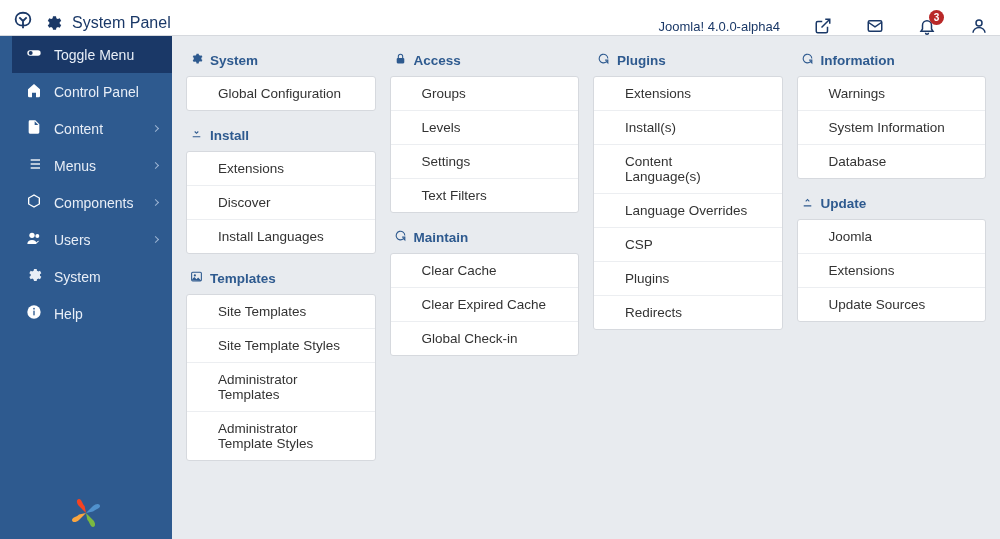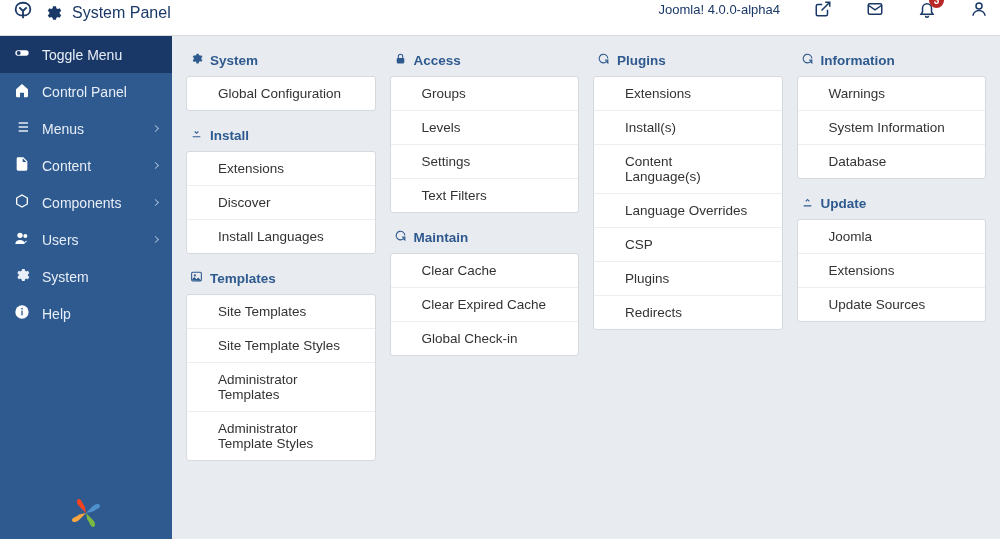--- a/index.html
+++ b/index.html
@@ -1,29 +1,29 @@
 <!DOCTYPE html>
 <html><head>
 <meta charset="utf-8">
 <style>
 * { margin: 0; padding: 0; box-sizing: border-box; }
 body { font-family: -apple-system, BlinkMacSystemFont, "Segoe UI", Arial, sans-serif; font-size: 14px; color: #333; background: #e8ebef; width: 1000px; height: 539px; overflow: hidden; }
-.topbar { height: 36px; background: #fff; border-bottom: 1px solid #d6d9de; display: flex; align-items: flex-start; padding: 0 12px; }
+.topbar { height: 36px; background: #fff; border-bottom: 1px solid #d6d9de; display: flex; align-items: flex-end; padding: 0 12px; }
 .topbar-left { display: flex; align-items: center; gap: 10px; flex: 1; }
 .topbar-title { color: #1a3867; font-size: 16px; font-weight: 500; }
 .topbar-right { display: flex; align-items: center; gap: 34px; }
 .version { color: #1a3867; font-size: 13px; }
 .tb-icon { width: 18px; height: 18px; color: #1a3867; position: relative; cursor: pointer; display: flex; align-items: center; justify-content: center; }
 .tb-icon svg { width: 18px; height: 18px; }
 .tb-icon.user svg { width: 20px; height: 20px; }
 .badge { position: absolute; top: -7px; right: -8px; background: #b92828; color: #fff; font-size: 10px; font-weight: bold; width: 15px; height: 15px; border-radius: 8px; display: flex; align-items: center; justify-content: center; }
 .joomla-logo svg { width: 22px; height: 22px; }
 .layout { display: flex; height: calc(539px - 36px); }
 .sidebar { width: 172px; background: #2e5a8f; color: #fff; display: flex; flex-direction: column; }
-.sidebar-items { flex: 1; }
+.sidebar-items { flex: 1; padding-left: 12px; }
 .sidebar-item { display: flex; align-items: center; gap: 12px; padding: 0 14px; height: 37px; cursor: pointer; color: #e8eef7; font-size: 14px; }
 .sidebar-item.active { background: #1a3867; }
 .sidebar-item svg { width: 16px; height: 16px; flex-shrink: 0; }
 .sidebar-item .lbl { flex: 1; }
 .sidebar-item .chev { width: 5px; height: 5px; border-right: 1.5px solid #9cb4d4; border-top: 1.5px solid #9cb4d4; transform: rotate(45deg); }
 .sidebar-footer { height: 50px; display: flex; align-items: center; justify-content: center; }
 .content { flex: 1; background: #e8ebef; padding: 0 14px 14px 14px; display: flex; gap: 14px; overflow-y: auto; }
 .col { flex: 1; display: flex; flex-direction: column; }
 .section-head { display: flex; align-items: center; gap: 7px; color: #2e5a8f; font-size: 13.5px; font-weight: 600; padding: 16px 4px 8px 4px; }
 .section-head svg { width: 13px; height: 13px; }
@@ -87,36 +87,36 @@
             </svg></span>
           <span class="lbl">Toggle Menu</span>
         </div>
         <div class="sidebar-item">
           <span><svg viewBox="0 0 24 24" fill="#fff">
               <path d="M3 11l9-8 9 8v10a2 2 0 01-2 2h-4v-7h-6v7H5a2 2 0 01-2-2V11z"></path>
             </svg></span>
           <span class="lbl">Control Panel</span>
         </div>
         <div class="sidebar-item">
+          <span><svg viewBox="0 0 24 24" fill="#fff">
+              <path d="M14 2H6a2 2 0 00-2 2v16a2 2 0 002 2h12a2 2 0 002-2V8l-6-6zM13 3.5L18.5 9H13V3.5z"></path>
+            </svg></span>
+          <span class="lbl">Content</span>
+          <span class="chev"></span>
+        </div>
+        <div class="sidebar-item">
           <span><svg viewBox="0 0 24 24" fill="none" stroke="#fff" stroke-width="2">
               <line x1="3" y1="6" x2="3" y2="6"></line>
               <line x1="7" y1="6" x2="21" y2="6"></line>
               <line x1="3" y1="12" x2="3" y2="12"></line>
               <line x1="7" y1="12" x2="21" y2="12"></line>
               <line x1="3" y1="18" x2="3" y2="18"></line>
               <line x1="7" y1="18" x2="21" y2="18"></line>
             </svg></span>
           <span class="lbl">Menus</span>
-          <span class="chev"></span>
-        </div>
-        <div class="sidebar-item">
-          <span><svg viewBox="0 0 24 24" fill="#fff">
-              <path d="M14 2H6a2 2 0 00-2 2v16a2 2 0 002 2h12a2 2 0 002-2V8l-6-6zM13 3.5L18.5 9H13V3.5z"></path>
-            </svg></span>
-          <span class="lbl">Content</span>
           <span class="chev"></span>
         </div>
         <div class="sidebar-item">
           <span><svg viewBox="0 0 24 24" fill="#fff">
               <path d="M12 2l9 5v10l-9 5-9-5V7l9-5zm0 2.3L5 8v8l7 4 7-4V8l-7-3.7z"></path>
             </svg></span>
           <span class="lbl">Components</span>
           <span class="chev"></span>
         </div>
         <div class="sidebar-item">

